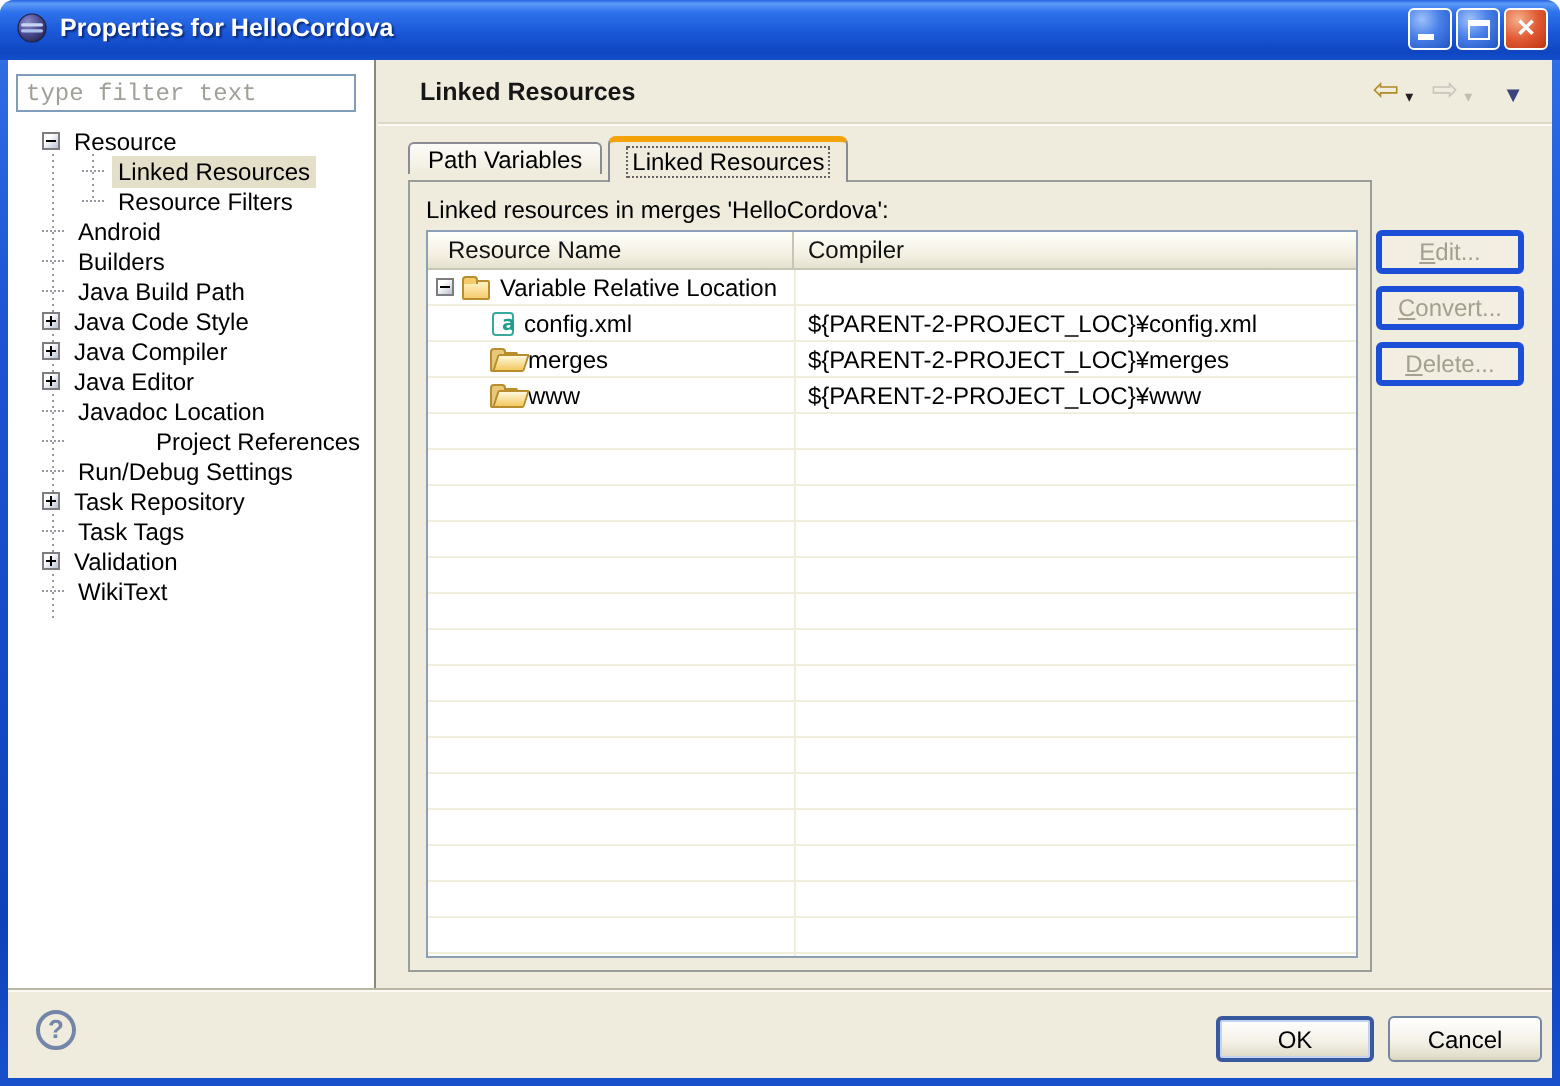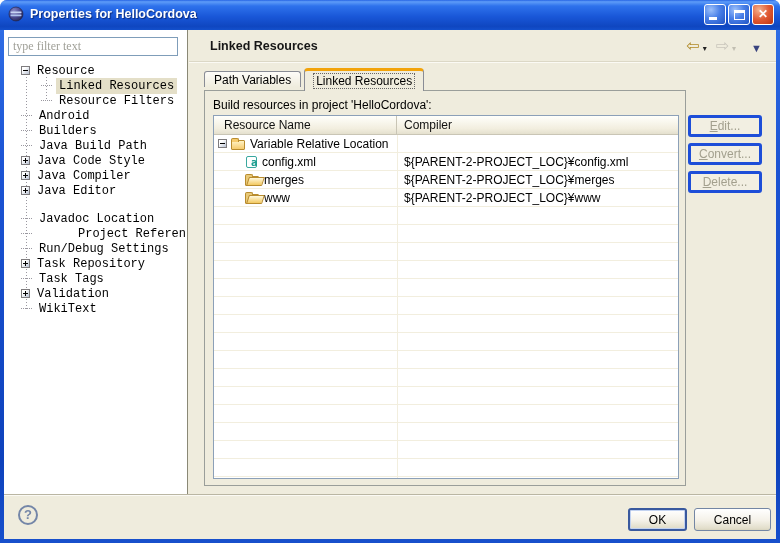--- a/index.html
+++ b/index.html
@@ -25,27 +25,27 @@
   .glyph-min { position:absolute; left:4px; bottom:4px; width:8px; height:3px; background:#fff; }
   .glyph-max { position:absolute; left:5px; top:5px; width:11px; height:10px; border:1px solid #fff; border-top:3px solid #fff; }
   .glyph-close { position:absolute; inset:0; color:#fff; font-size:12px; font-weight:bold; text-align:center; line-height:19px; }
 
   .inner { position:absolute; left:4px; right:4px; top:30px; bottom:4px; background:#EFECDD; }
 
   
   .left-panel { position:absolute; left:0; top:0; width:184px; height:464px; background:#fff;
     border-right:1px solid #8A8876; }
   .filter-input { position:absolute; left:4px; top:7px; width:170px; height:19px;
-    border:1px solid #7F9DB9; background:#fff; font-family:Liberation Serif, serif;
+    border:1px solid #7F9DB9; background:#fff; font-family:Liberation Mono, monospace;
     font-size:12px; color:#3A3A3A; padding:0 4px; }
   .filter-input::placeholder { color:#A0A098; }
   .tree { position:absolute; left:0; top:33px; right:1px; bottom:0; font-size:12px; color:#000; overflow:hidden; }
   .tree-guide { position:absolute; width:1px;
     background:repeating-linear-gradient(to bottom,#9A98A0 0 1px,transparent 1px 3px); }
-  .tree-row { height:15px; display:flex; align-items:center; white-space:nowrap; position:relative;font-family:Liberation Mono, monospace; }
+  .tree-row { height:15px; display:flex; align-items:center; white-space:nowrap; position:relative; }
   .ebox { width:9px; height:9px; border:1px solid #7E7C7E; flex:none; position:relative; margin-right:4px;
     background:linear-gradient(135deg,#FFFFFF 30%,#B9C2D4 100%); }
   .ebox::before { content:""; position:absolute; left:1px; top:3px; width:5px; height:1px; background:#000; }
   .ebox.plus::after { content:""; position:absolute; left:3px; top:1px; width:1px; height:5px; background:#000; }
   .stub { width:11px; height:0; border-top:1px dotted #9A98A0; flex:none; margin-right:4px; }
   .tree-label { padding:1px 3px; }
   .tree-label.selected { background:#E4DFC8; }
 
   
   .right-panel { position:absolute; left:185px; top:0; right:0; height:464px; }
@@ -113,21 +113,21 @@
 
   
   .bottom-bar { position:absolute; left:0; right:0; top:464px; bottom:0;
     border-top:1px solid #BAB6A3; box-shadow:inset 0 1px 0 #FBFAF4; }
   .help-btn { position:absolute; left:14px; top:10px; width:20px; height:20px; border-radius:50%;
     border:2px solid #7486A8; color:#7486A8; background:transparent;
     font:bold 13px/16px "Liberation Sans",sans-serif; text-align:center; }
   .xp-btn { position:absolute; top:13px; height:23px; border-radius:3px; font-size:12px; color:#000;
     font-family:"Liberation Sans",sans-serif;
     background:linear-gradient(180deg,#FFFFFF,#F4F1E8 55%,#E2DECB 92%,#D8D4BE); }
-  .btn-ok { right:89px; width:59px; border:2px solid #39599E; box-shadow:inset 0 0 0 1px #C2D2F0; }
+  .btn-ok { right:89px; width:79px; border:2px solid #39599E; box-shadow:inset 0 0 0 1px #C2D2F0; }
   .btn-cancel { right:5px; width:77px; border:1px solid #7386A4; }
 </style>
 </head>
 <body>
 
 <div class="window">
 
   <div class="titlebar">
     <svg class="app-icon" viewBox="0 0 16 16">
       <defs>
@@ -211,21 +211,21 @@
 
     <span class="tree-label">Java Compiler</span>
   </div>
 
   <div class="tree-row" style="padding-left: 17px;">
     <span class="ebox plus"></span>
 
     <span class="tree-label">Java Editor</span>
   </div>
 
-  <div class="tree-row" style="padding-left: 17px; margin-top: 13px;">
+  <div class="tree-row" style="padding-left: 17px;">
 
     <span class="stub"></span>
     <span class="tree-label">Javadoc Location</span>
   </div>
 
   <div class="tree-row" style="padding-left: 17px; gap: 39px;">
 
     <span class="stub"></span>
     <span class="tree-label">Project References</span>
   </div>
@@ -278,21 +278,21 @@
       <div class="tabs">
         <div class="tab inactive">
           <span>Path Variables</span>
         </div>
         <div class="tab active">
           <span class="tab-focus">Linked Resources</span>
         </div>
       </div>
 
       <div class="groupbox">
-        <div class="gb-desc">Build resources in project 'HelloCordova':</div>
+        <div class="gb-desc">Linked resources in merges 'HelloCordova':</div>
         <div class="rtable">
           <div class="thead">
             <div class="hcell hcell-name">Resource Name</div>
             <div class="hcell hcell-loc">Compiler</div>
           </div>
           <div class="tbody" id="table-host">
             <div class="col-sep"></div>
 
   <div class="trow">
     <div class="tcell-name" style="padding-left: 4px;">

